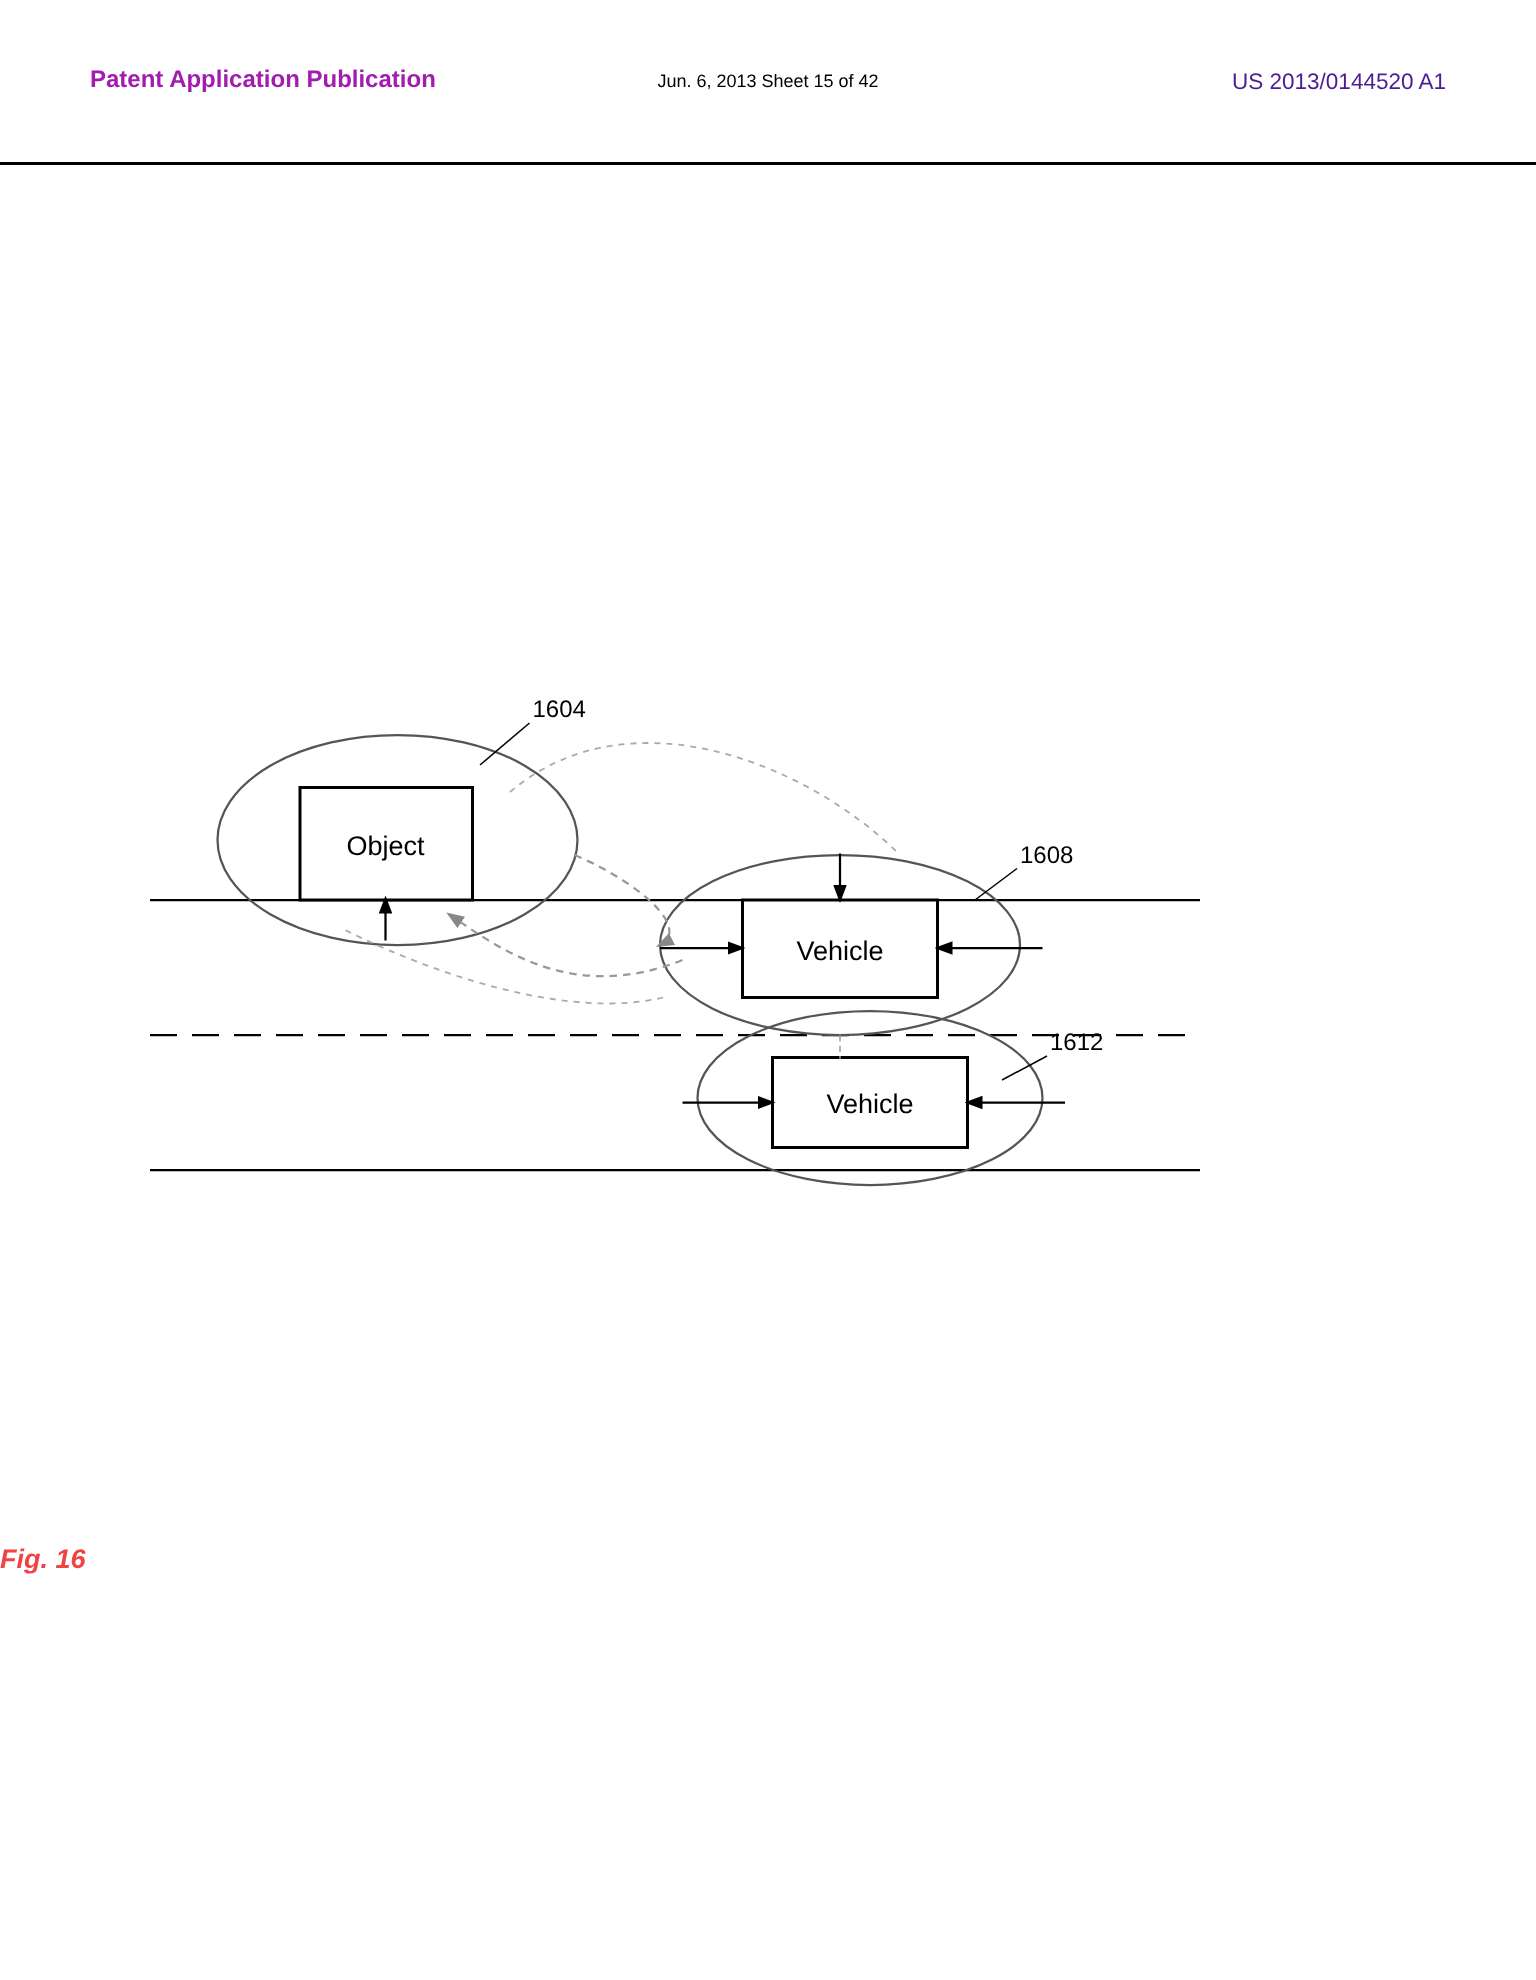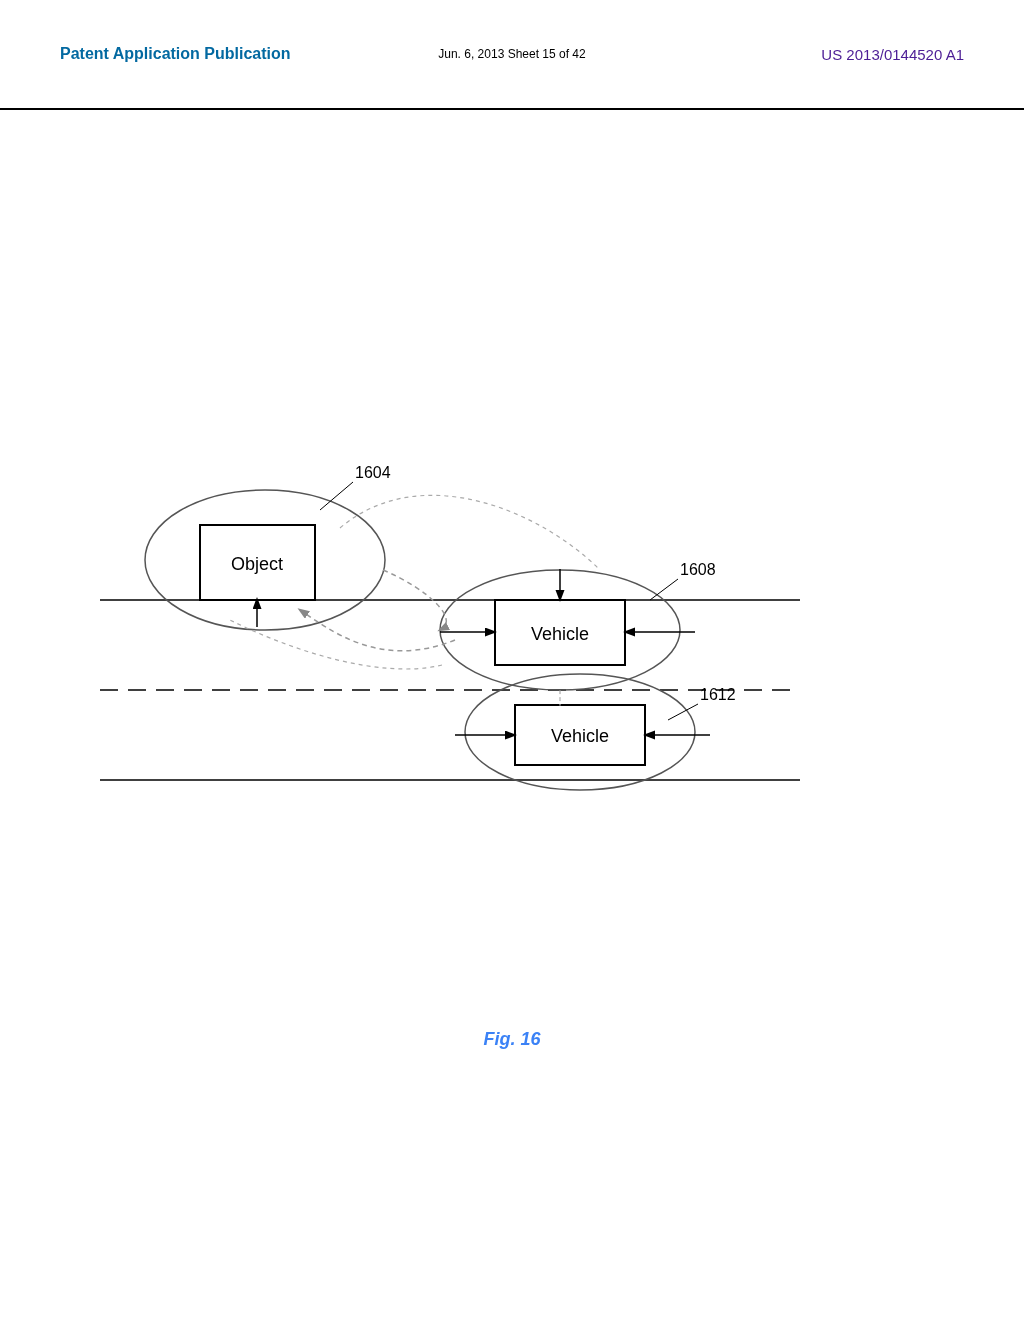--- a/index.html
+++ b/index.html
@@ -20,21 +20,21 @@
       right: 0;
       height: 110px;
       display: flex;
       align-items: center;
       padding: 0 60px;
       border-bottom: 2px solid #000;
     }
     .header-left {
       font-size: 16px;
       font-weight: bold;
-      color: #0369a1;
+      color: #a21caf;
       flex: 1;
     }
     .header-center {
       font-size: 12px;
       color: #000;
       flex: 1;
       text-align: center;
     }
     .header-right {
       font-size: 15px;
@@ -59,25 +59,25 @@
       width: 1024px;
       height: 1210px;
     }
 
     
     .fig-caption {
       position: absolute;
       bottom: 270px;
       left: 0;
       right: 0;
-      text-align: center;
+      text-align: left;
       font-size: 18px;
       font-style: italic;
       font-weight: bold;
-      color: #3b82f6;
+      color: #ef4444;
     }
   </style>
 </head>
 <body>
 
 <div class="header">
   <div class="header-left">Patent Application Publication</div>
   <div class="header-center">Jun. 6, 2013   Sheet 15 of 42</div>
   <div class="header-right">US 2013/0144520 A1</div>
 </div>

